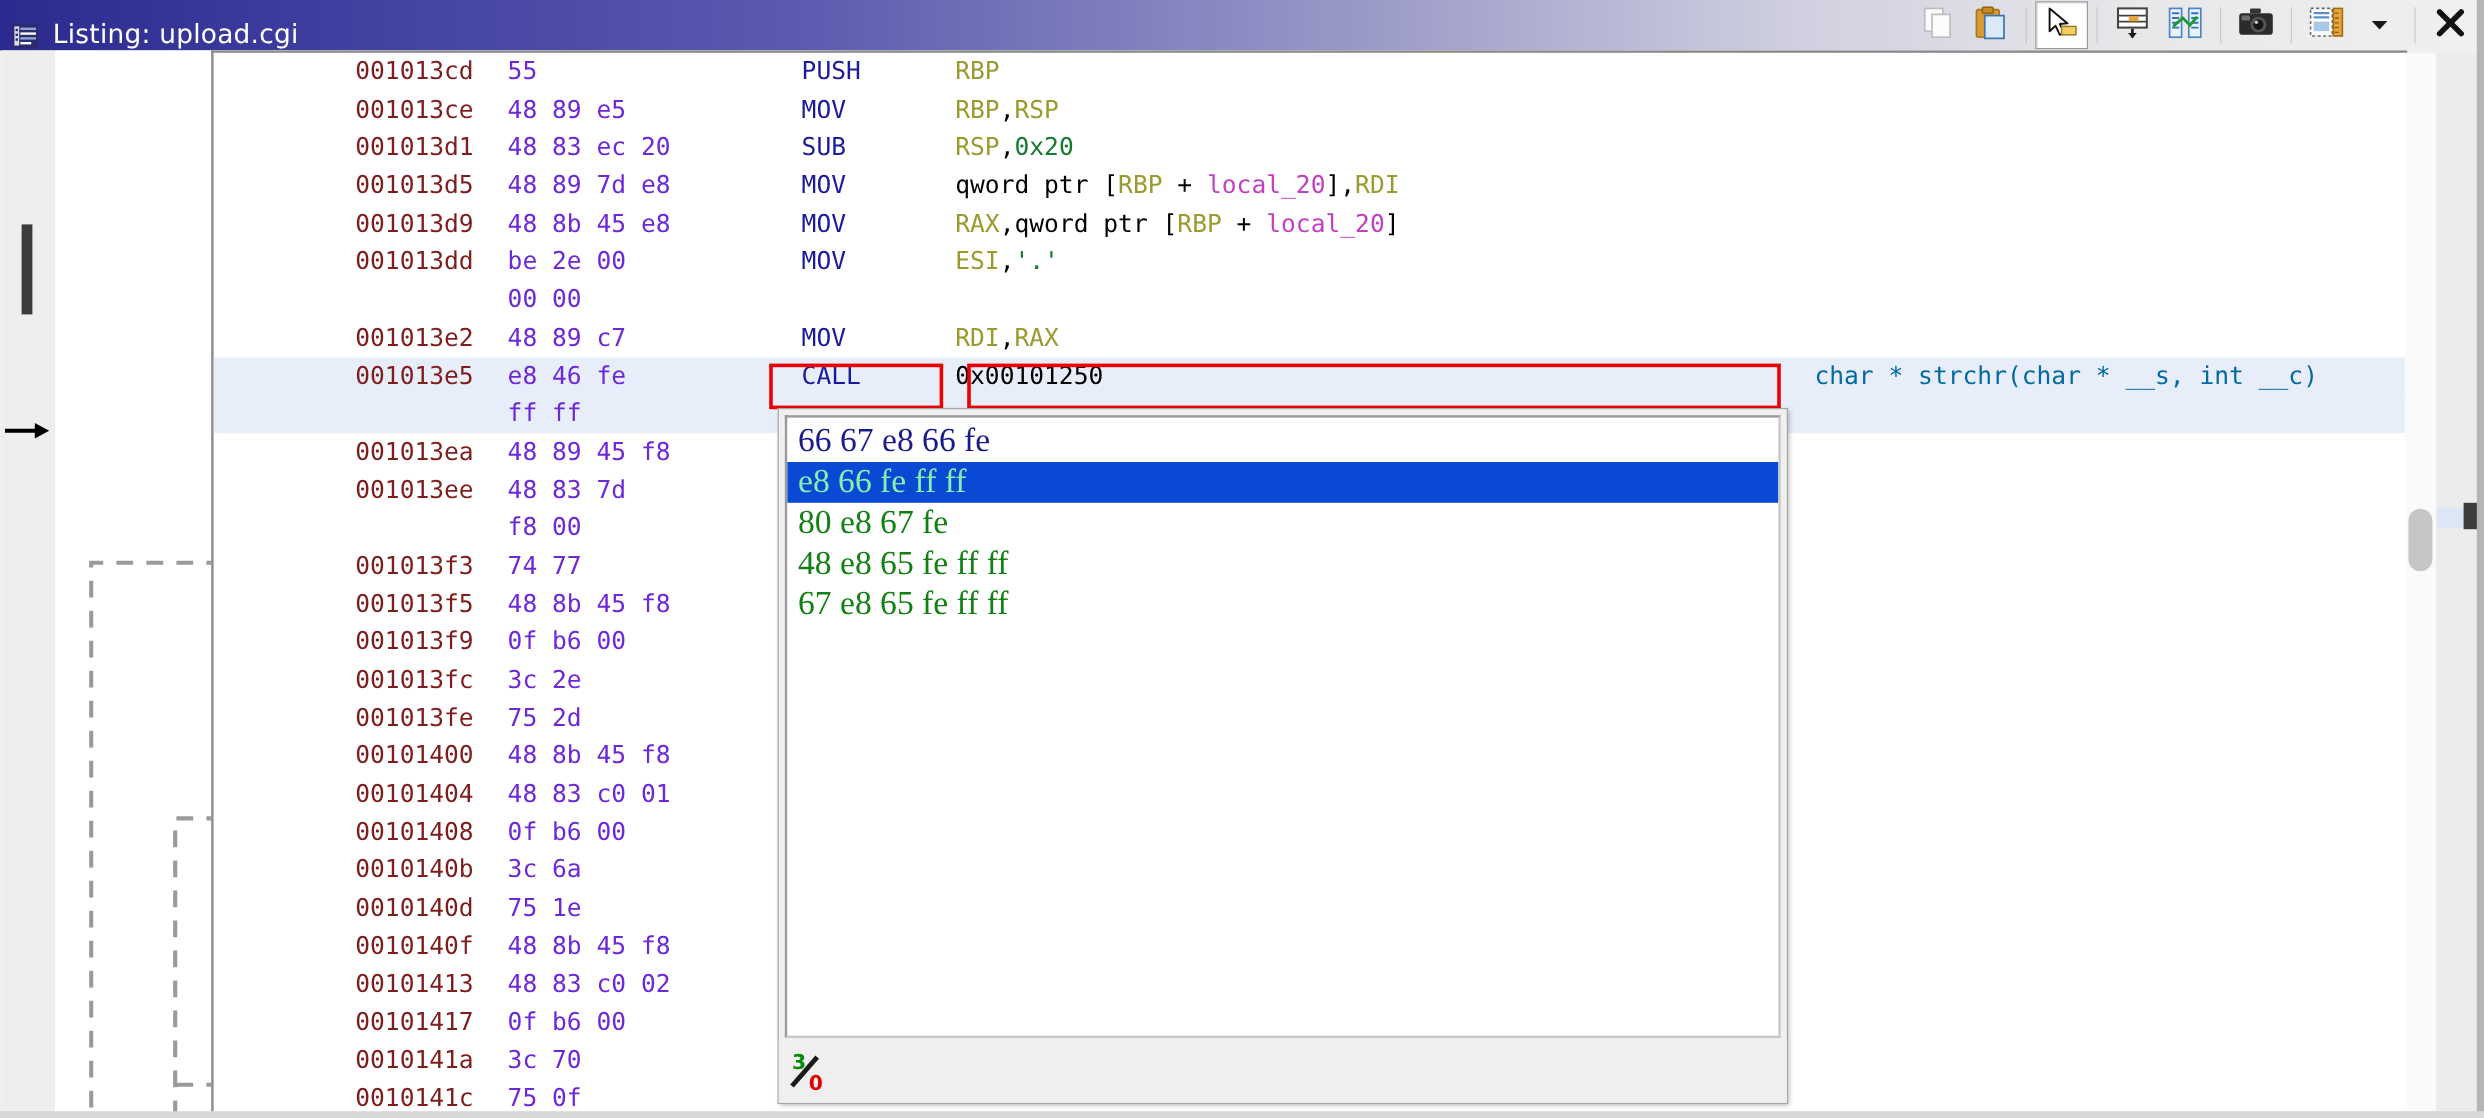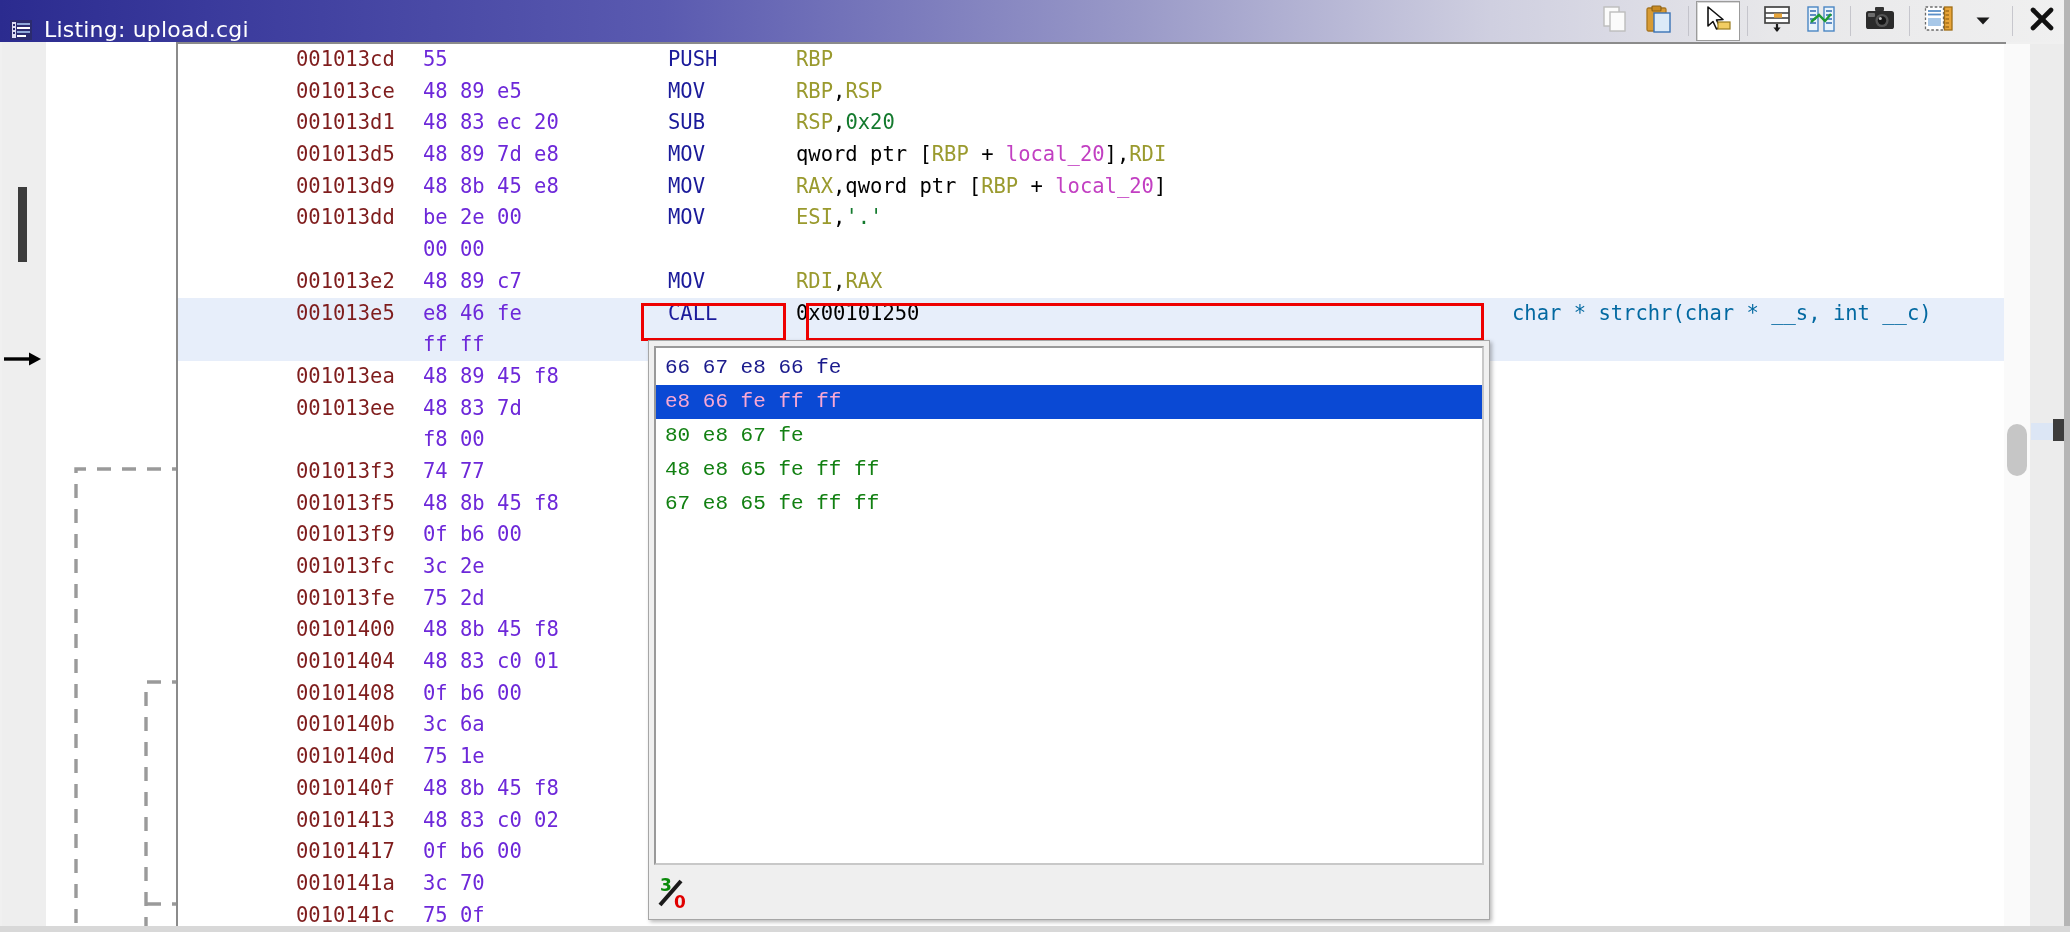--- a/index.html
+++ b/index.html
@@ -83,26 +83,26 @@
     box-shadow:2px 2px 4px rgba(0,0,0,.28);
     display:flex;flex-direction:column;
   }
   .popup-list{
     margin:5px 5px 0 5px;flex:1 1 auto;background:#ffffff;
     border:2px solid #9a9a9a;border-right-color:#c8c8c8;border-bottom-color:#c8c8c8;
     overflow:hidden;padding-top:3px;
   }
   .pl-item{
     height:34px;line-height:34px;padding-left:9px;
-    font-family:Liberation Mono, monospace;
-    font-size:21px;white-space:pre;
+    font-family:Liberation Serif, serif;
+    font-size:28px;white-space:pre;
   }
   .pl-item.navy{color:#1a1a8c;}
   .pl-item.green{color:#128012;}
-  .pl-item.sel{background:#0a49d4;color:#f9a8d4;}
+  .pl-item.sel{background:#0a49d4;color:#86efac;}
   .popup-status{
     height:54px;flex:0 0 auto;background:#efefef;display:flex;align-items:center;padding-left:8px;
   }
   .cnt-icon{width:40px;height:40px;position:relative;}
 
   
   .vscroll{
     position:absolute;left:2004px;top:44px;width:26px;height:888px;background:#fafafa;
   }
   .vthumb{position:absolute;left:3px;top:380px;width:20px;height:52px;background:#c6c6c6;border-radius:10px;}

